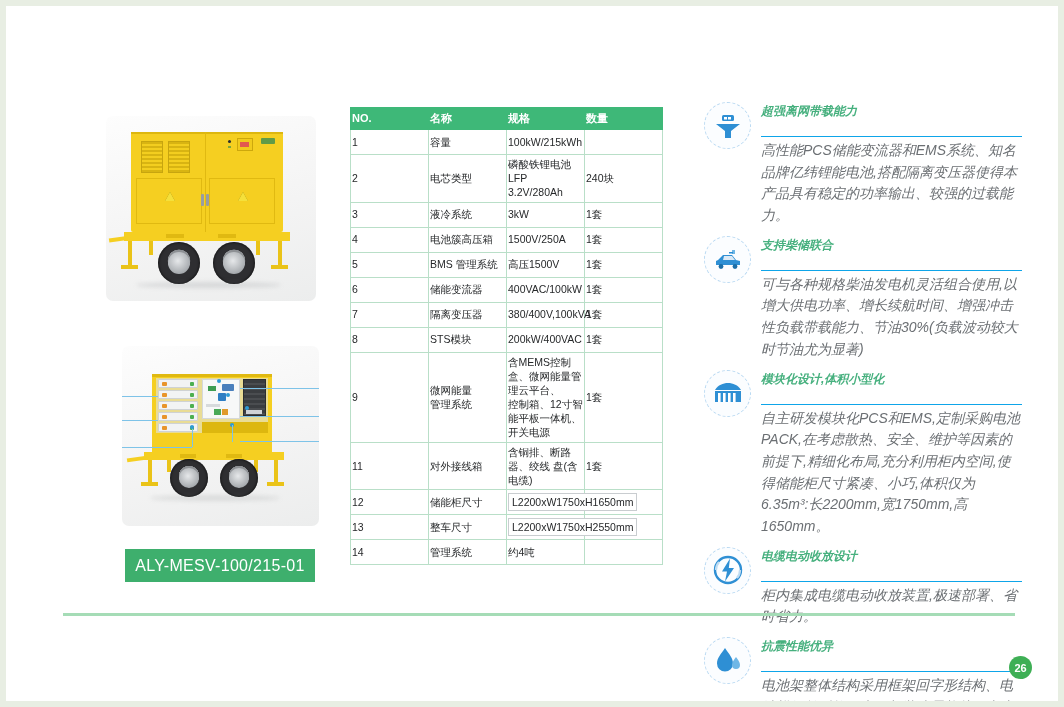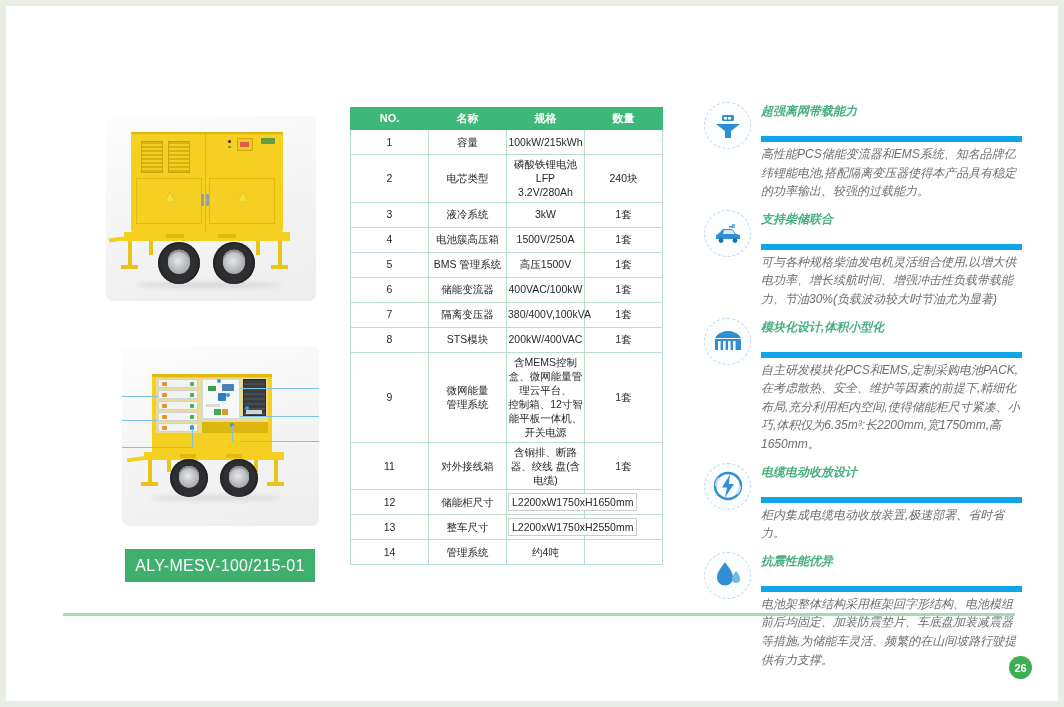--- a/index.html
+++ b/index.html
@@ -89,21 +89,21 @@
   
   #spec-table {
     position: absolute; left: 344px; top: 101px;
     width: 313px;
     border-collapse: collapse;
     table-layout: fixed;
   }
   #spec-table th, #spec-table td {
     border: 1px solid #b9dfc8;
     font-size: 10.5px;
-    text-align: center;
+    text-align: left;
     vertical-align: middle;
     color: #26282a;
     line-height: 1.35;
     padding: 2px 1px;
   }
   #spec-table thead th {
     background: #3eb878; color: #fff;
     height: 22px; font-weight: bold;
     border-color: #3eb878;
     font-size: 11px;
@@ -141,22 +141,22 @@
     display: flex; align-items: center; justify-content: center;
     background: #fbfdff;
   }
   .ficon svg { display:block; }
   .fbody { flex: 1 1 auto; padding-top: 1px; min-width: 0; }
   .fhead {
     font-size: 12px; font-weight: bold; color: #46b07e;
     margin-bottom: 3px;
   }
   .fdesc {
-    font-size: 12px; color: #6b6f73; line-height: 1.55;
-    border-top: 6px solid #0ea5e9;
+    font-size: 14px; color: #6b6f73; line-height: 1.55;
+    border-top: 1px solid #0ea5e9;
     padding-top: 3px;
     margin-top: 16px;
   }
 
   .bottom-rule {
     position: absolute; left: 57px; top: 607px;
     width: 952px; height: 3px; background: #a5dcb6;
   }
   #page-num {
     position: absolute; right: 26px; top: 650px;

